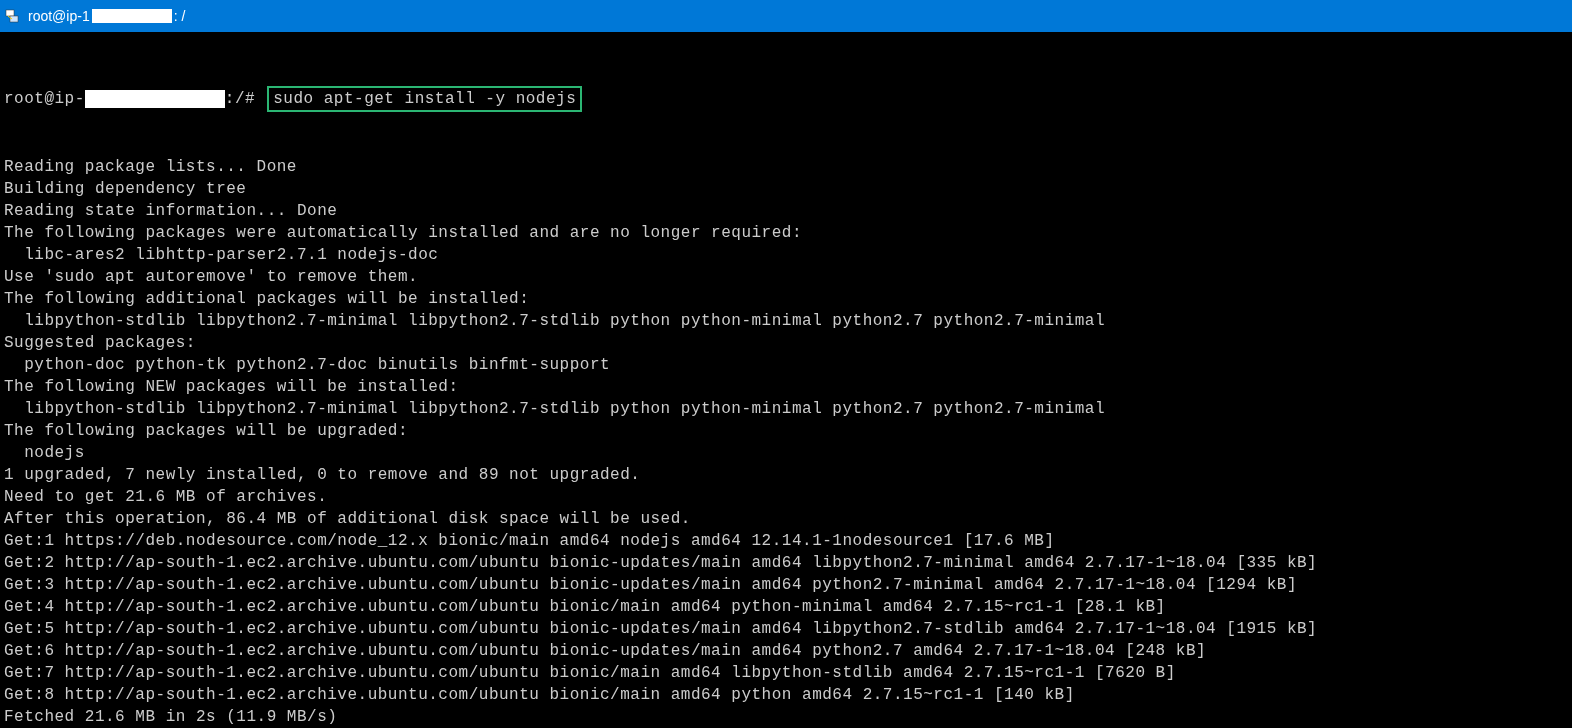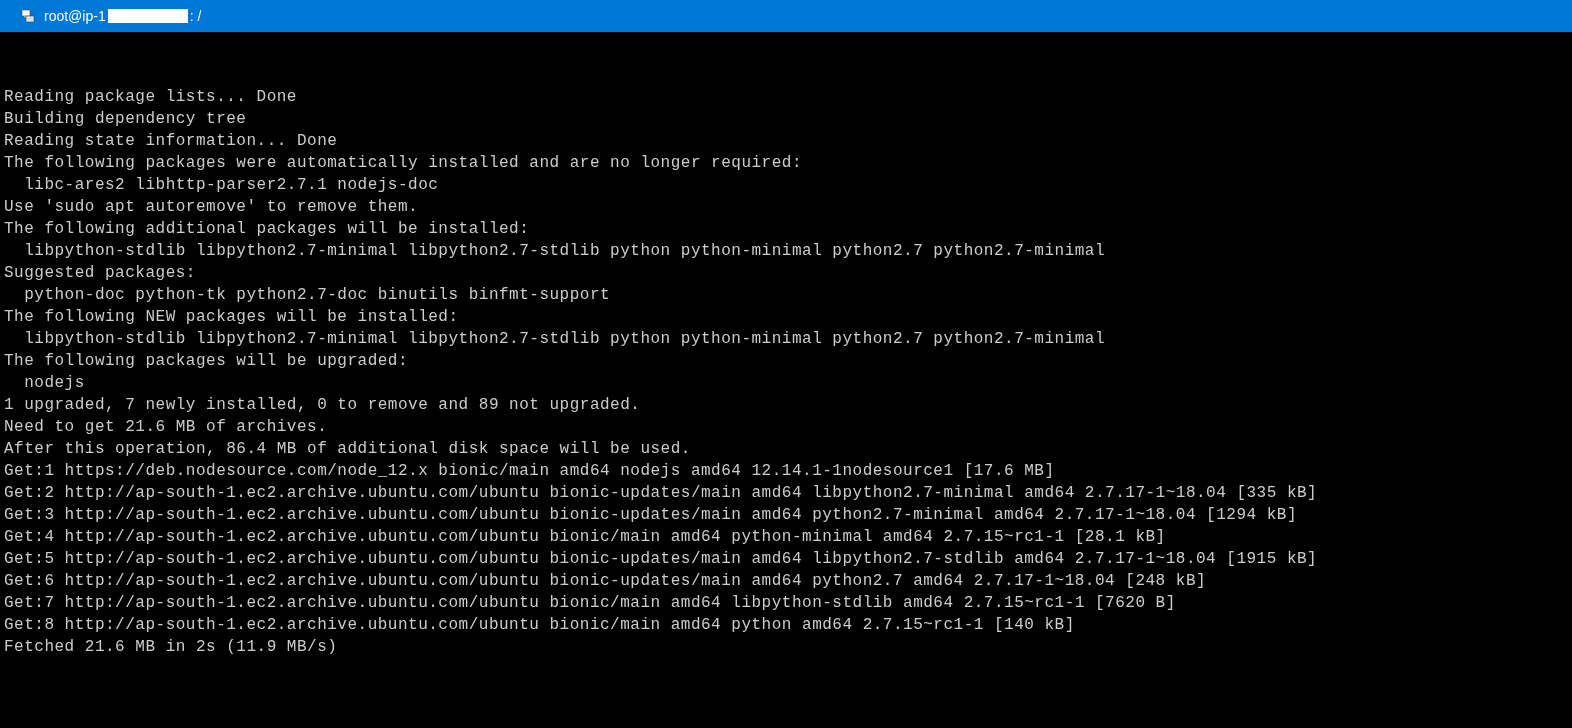--- a/index.html
+++ b/index.html
@@ -14,21 +14,21 @@
       color: #cccccc;
       width: 1572px;
       height: 728px;
       overflow: hidden;
     }
     .title-bar {
       background: #0078d7;
       height: 32px;
       display: flex;
       align-items: center;
-      padding-left: 20px;
+      padding-left: 4px;
       color: #ffffff;
       font-family: 'Segoe UI', Tahoma, sans-serif;
       font-size: 14px;
     }
     .title-icon {
       width: 16px;
       height: 16px;
       margin-right: 8px;
       display: inline-flex;
       align-items: center;
@@ -83,14 +83,17 @@
       <rect x="6" y="8" width="8" height="6" fill="#cce5ff" stroke="#333" stroke-width="0.5"></rect>
       <line x1="4" y1="8" x2="8" y2="11" stroke="#ffcc00" stroke-width="1"></line>
     </svg>
   </span>
   <span>root@ip-1</span>
   <span class="title-redact"></span>
   <span>: /</span>
 </div>
 
 <div class="terminal">
+  <div class="prompt-line">
+    <span>root@ip-</span><span class="prompt-redact"></span><span>:/# </span><span class="command-highlight">sudo apt-get install -y nodejs</span>
+  </div>
   <div id="output-lines"><span class="line">Reading package lists... Done</span><span class="line">Building dependency tree</span><span class="line">Reading state information... Done</span><span class="line">The following packages were automatically installed and are no longer required:</span><span class="line">  libc-ares2 libhttp-parser2.7.1 nodejs-doc</span><span class="line">Use 'sudo apt autoremove' to remove them.</span><span class="line">The following additional packages will be installed:</span><span class="line">  libpython-stdlib libpython2.7-minimal libpython2.7-stdlib python python-minimal python2.7 python2.7-minimal</span><span class="line">Suggested packages:</span><span class="line">  python-doc python-tk python2.7-doc binutils binfmt-support</span><span class="line">The following NEW packages will be installed:</span><span class="line">  libpython-stdlib libpython2.7-minimal libpython2.7-stdlib python python-minimal python2.7 python2.7-minimal</span><span class="line">The following packages will be upgraded:</span><span class="line">  nodejs</span><span class="line">1 upgraded, 7 newly installed, 0 to remove and 89 not upgraded.</span><span class="line">Need to get 21.6 MB of archives.</span><span class="line">After this operation, 86.4 MB of additional disk space will be used.</span><span class="line">Get:1 https://deb.nodesource.com/node_12.x bionic/main amd64 nodejs amd64 12.14.1-1nodesource1 [17.6 MB]</span><span class="line">Get:2 http://ap-south-1.ec2.archive.ubuntu.com/ubuntu bionic-updates/main amd64 libpython2.7-minimal amd64 2.7.17-1~18.04 [335 kB]</span><span class="line">Get:3 http://ap-south-1.ec2.archive.ubuntu.com/ubuntu bionic-updates/main amd64 python2.7-minimal amd64 2.7.17-1~18.04 [1294 kB]</span><span class="line">Get:4 http://ap-south-1.ec2.archive.ubuntu.com/ubuntu bionic/main amd64 python-minimal amd64 2.7.15~rc1-1 [28.1 kB]</span><span class="line">Get:5 http://ap-south-1.ec2.archive.ubuntu.com/ubuntu bionic-updates/main amd64 libpython2.7-stdlib amd64 2.7.17-1~18.04 [1915 kB]</span><span class="line">Get:6 http://ap-south-1.ec2.archive.ubuntu.com/ubuntu bionic-updates/main amd64 python2.7 amd64 2.7.17-1~18.04 [248 kB]</span><span class="line">Get:7 http://ap-south-1.ec2.archive.ubuntu.com/ubuntu bionic/main amd64 libpython-stdlib amd64 2.7.15~rc1-1 [7620 B]</span><span class="line">Get:8 http://ap-south-1.ec2.archive.ubuntu.com/ubuntu bionic/main amd64 python amd64 2.7.15~rc1-1 [140 kB]</span><span class="line">Fetched 21.6 MB in 2s (11.9 MB/s)</span></div>
 </div>
 
 </body></html>

